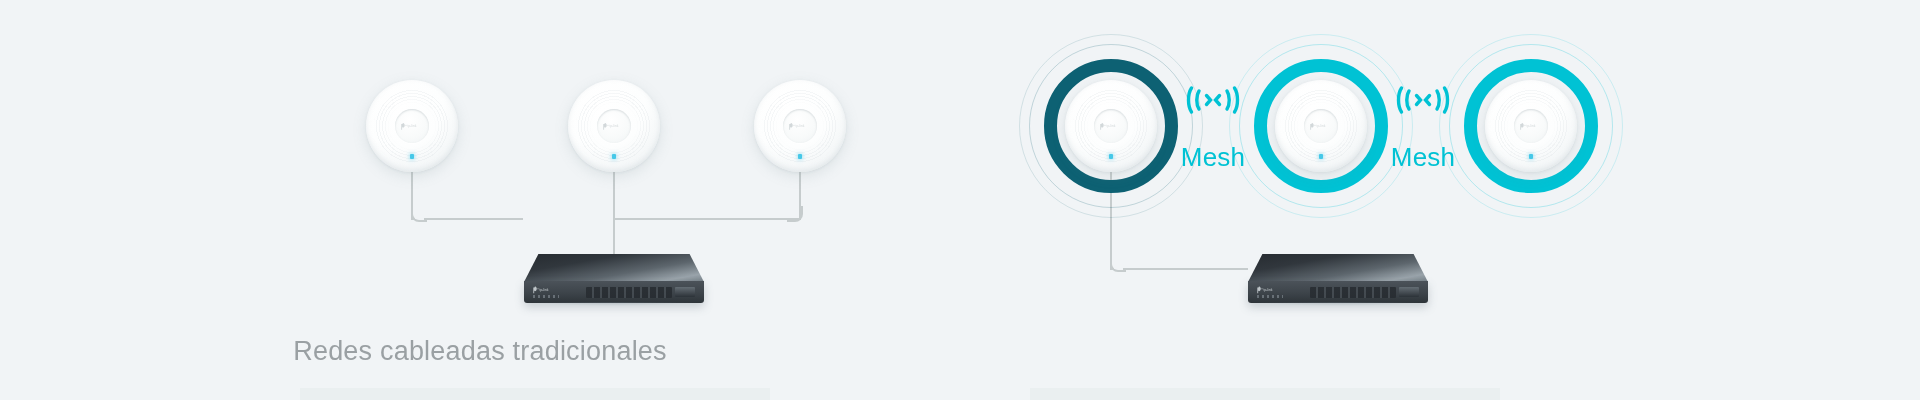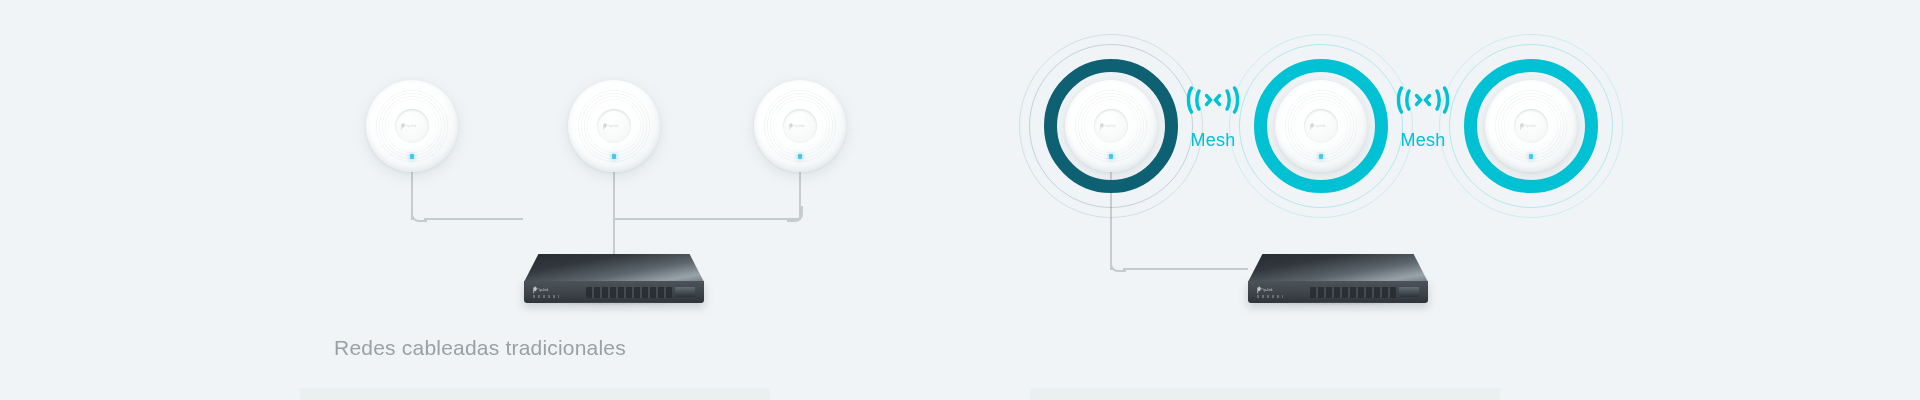--- a/index.html
+++ b/index.html
@@ -38,21 +38,21 @@
   }
   #panel-wired { left: 0px;    width: 960px; }
   #panel-mesh  { left: 960px;  width: 960px; }
 
   
   .caption {
     position: absolute;
     top: 336px;
     width: 960px;
     text-align: center;
-    font-size: 21px;
+    font-size: 27px;
     letter-spacing: 0.2px;
     white-space: nowrap;
   }
   #caption-wired { color: #9aa0a3; }
   #caption-mesh  { color: #0c7c8c; }
 
   
   .cable {
     position: absolute;
     background: #c6cccd;
@@ -137,22 +137,22 @@
 
   
   .mesh-link {
     position: absolute;
     width: 96px;
     text-align: center;
   }
   .mesh-icon { display: block; margin: 0 auto; }
   .mesh-label {
     display: block;
-    margin-top: 10px;
-    font-size: 18px;
+    margin-top: 22px;
+    font-size: 26px;
     color: #00c2d4;
     letter-spacing: .2px;
   }
 
   
   .switch {
     position: absolute;
     width: 180px; height: 52px;
   }
   .switch-top {

